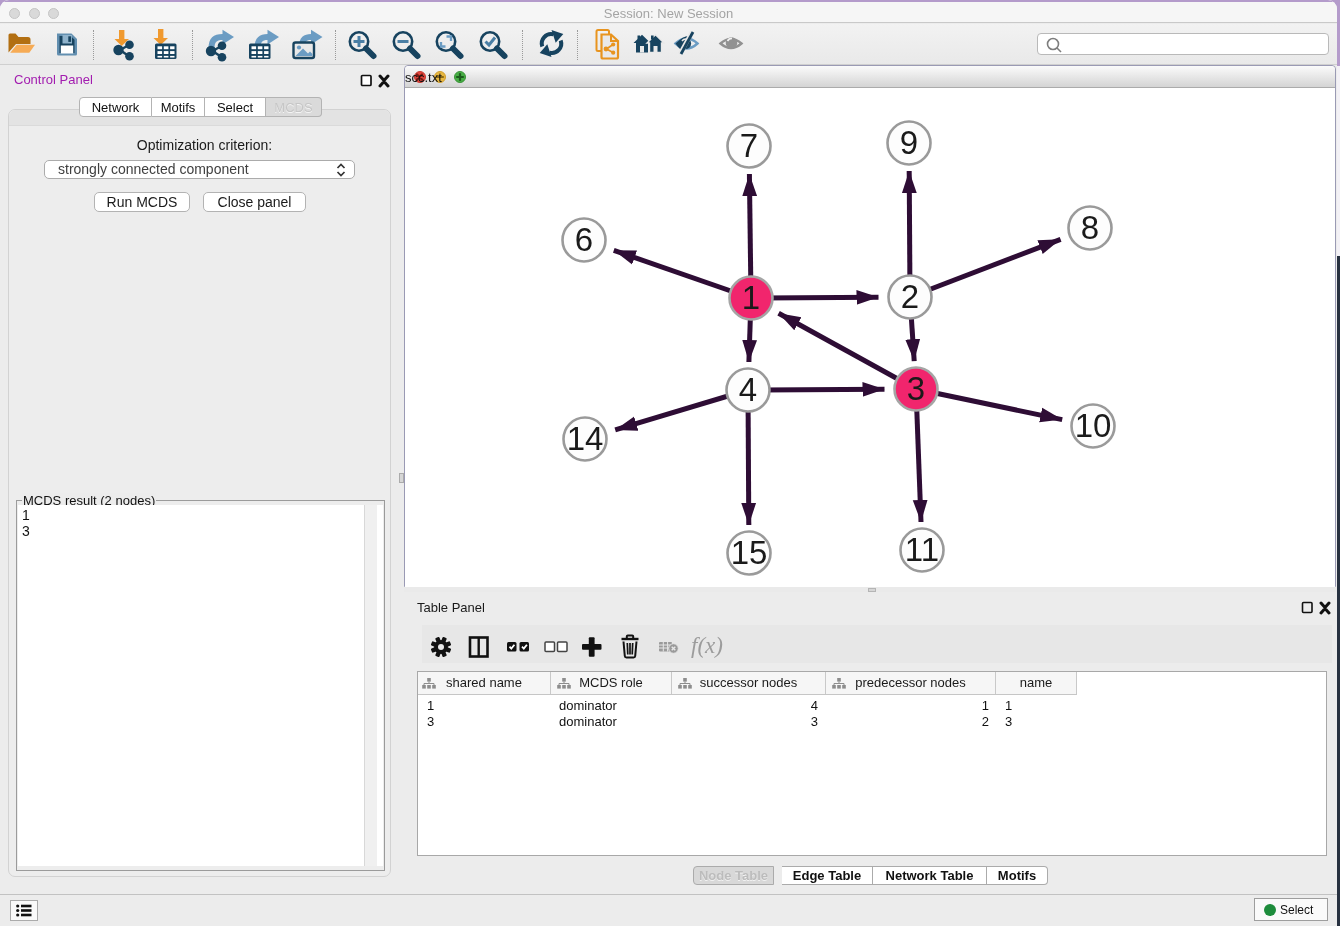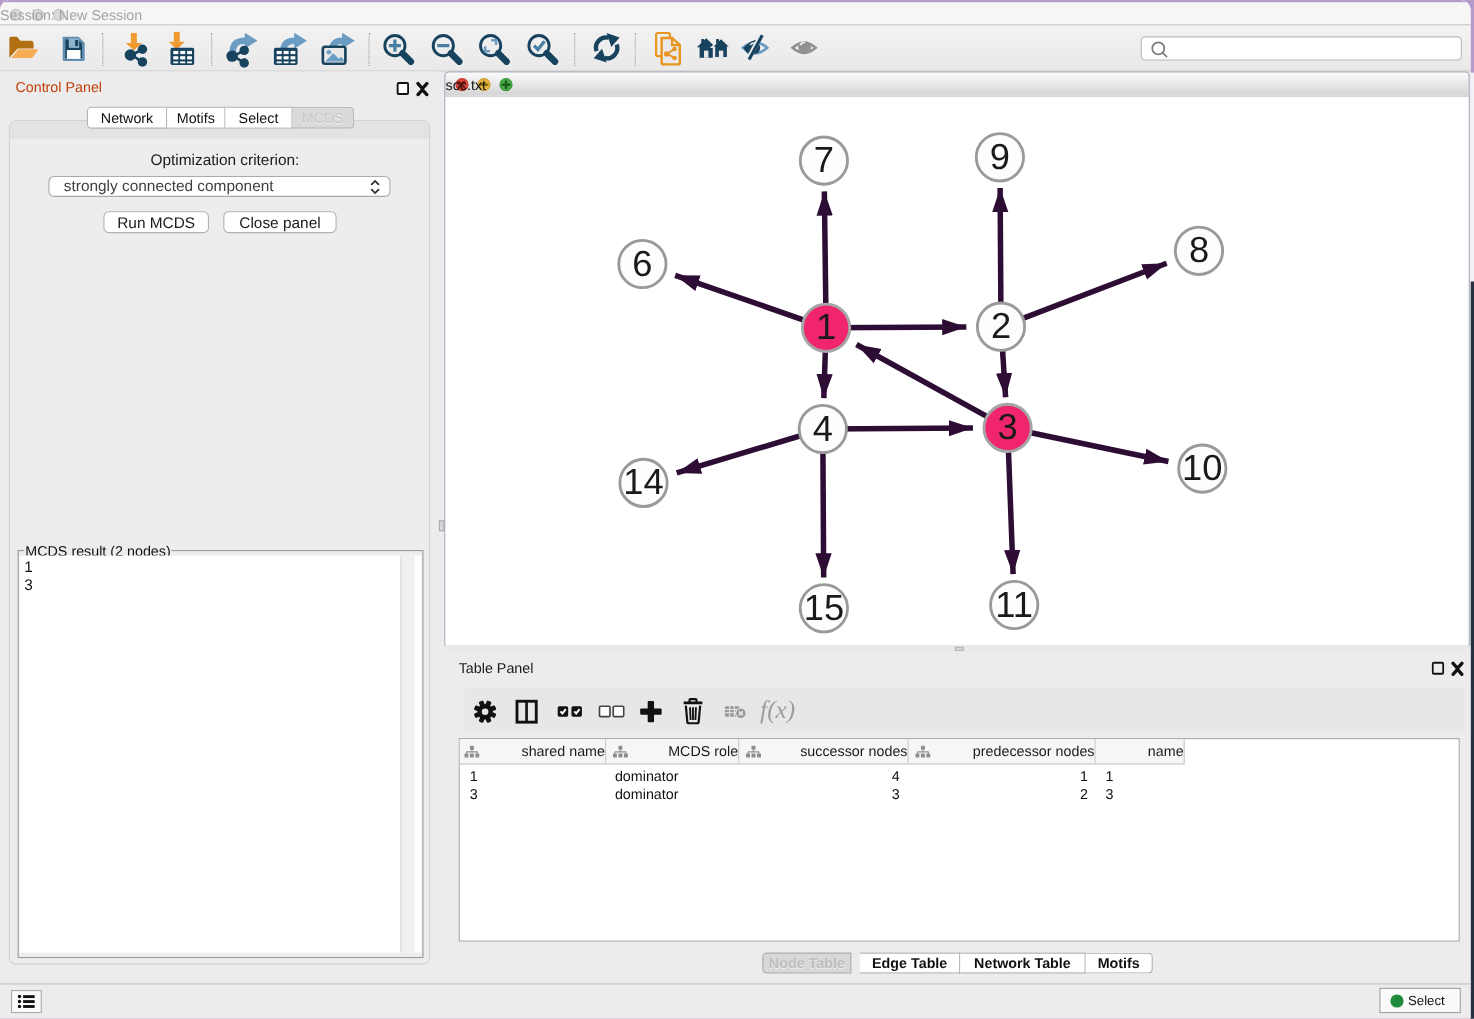--- a/index.html
+++ b/index.html
@@ -9,31 +9,31 @@
   #rightstrip-b { position:absolute; left:1336px; top:66px; width:4px; height:190px; background:#f3f1f6; }
   #rightstrip-c { position:absolute; left:1336px; top:256px; width:4px; height:670px; background:#273140; }
   #win { position:absolute; left:0; top:0; width:1337px; height:926px;
     background:#ececec; border-radius:9px 9px 0 0; overflow:hidden; }
   
   #titlebar { position:absolute; left:0; top:0; width:100%; height:23px;
     background:#f6f6f6; border-bottom:1px solid #c9c9c9; }
   #titlebar::before { content:""; position:absolute; top:0; left:0; right:0; height:2px; background:#b49bcb; }
   .tl { position:absolute; top:8px; width:11px; height:11px; border-radius:50%;
     background:#d9d9d9; border:1px solid #c4c4c4; }
-  #title-text { position:absolute; top:6px; left:0; width:100%; 
+  #title-text { position:absolute; top:6px; left:0; width:100%; text-align:center;
     font-size:13px; color:#a4a4a4; }
   
   #toolbar { position:absolute; left:0; top:24px; width:100%; height:41px;
     background:linear-gradient(#f2f2f2,#e9e9e9); border-bottom:1px solid #cfcfcf; }
   .tbsep { position:absolute; top:6px; height:30px; width:0; border-left:1px dotted #9a9a9a; }
   #searchbox { position:absolute; left:1037px; top:9px; width:292px; height:22px;
     background:#fff; border:1px solid #b9b9b9; border-radius:4px; }
   
   #leftcol { position:absolute; left:0; top:65px; width:397px; height:829px; background:#ececec; }
-  #cp-title { position:absolute; left:14px; font-size:13px; color:#c2410c; }
+  #cp-title { position:absolute; left:14px; font-size:13px; color:#a21caf; }
   #cp-panel { position:absolute; left:8px; top:109px; width:383px; height:768px;
     background:#ededed; border:1px solid #d2d2d2; border-radius:7px; }
   #cp-panel-top { position:absolute; left:0; top:0; width:100%; height:16px;
     background:#e3e3e3; border-bottom:1px solid #dadada; border-radius:7px 7px 0 0; }
   .cptab { position:absolute; top:97px; height:20px; font-size:13px; color:#111;
     background:#fff; border:1px solid #b3b3b3; text-align:center; line-height:19px; z-index:5; }
   #tab-mcds { background:#dadada; color:#c6c6c6; text-shadow:0 1px 0 #f4f4f4; }
   #opt-label { position:absolute; left:0; top:137px; width:397px; text-align:center; font-size:14px; color:#1a1a1a;padding-left:12px; }
   #opt-select { position:absolute; left:44px; top:160px; width:311px; height:19px;
     background:#fff; border:1px solid #ababab; border-radius:5px;
@@ -64,21 +64,21 @@
     background:#d6d6d6; border:1px solid #b5b5b5; }
   
   #tablepanel { position:absolute; left:404px; top:592px; width:933px; height:302px; background:#ececec; }
   #tp-title { position:absolute; left:13px; top:8px; font-size:13px; color:#1a1a1a; }
   #tp-toolbar { position:absolute; left:18px; top:33px; width:910px; height:38px; background:#e7e7e7; }
   #tp-table { position:absolute; left:13px; top:79px; width:910px; height:185px;
     background:#fff; border:1px solid #a8a8a8; }
   #tp-header { position:absolute; left:0; top:0; width:659px; height:23px;
     background:#f6f6f6; border-bottom:1px solid #c6c6c6; }
   .th { position:absolute; top:0; height:22px; border-right:1px solid #c9c9c9;
-    font-size:13px; color:#1a1a1a; text-align:right; line-height:22px; }
+    font-size:13px; color:#1a1a1a; text-align:center; line-height:22px; }
   .td { position:absolute; font-size:13px; color:#111; height:16px; line-height:16px; }
   .treeico { position:absolute; top:5px; }
   
   .btab { position:absolute; top:274px; height:19px; font-size:13px; font-weight:bold; color:#111;
     background:#fff; border:1px solid #ababab; text-align:center; line-height:18px; }
   #btab-node { background:#d8d8d8; color:#bcbcbc; font-weight:bold; text-shadow:0 1px 0 #f2f2f2; }
   
   #statusbar { position:absolute; left:0; top:894px; width:1337px; height:32px;
     background:#ececec; border-top:1px solid #c2c2c2; }
   #list-btn { position:absolute; left:10px; top:5px; width:28px; height:21px;

